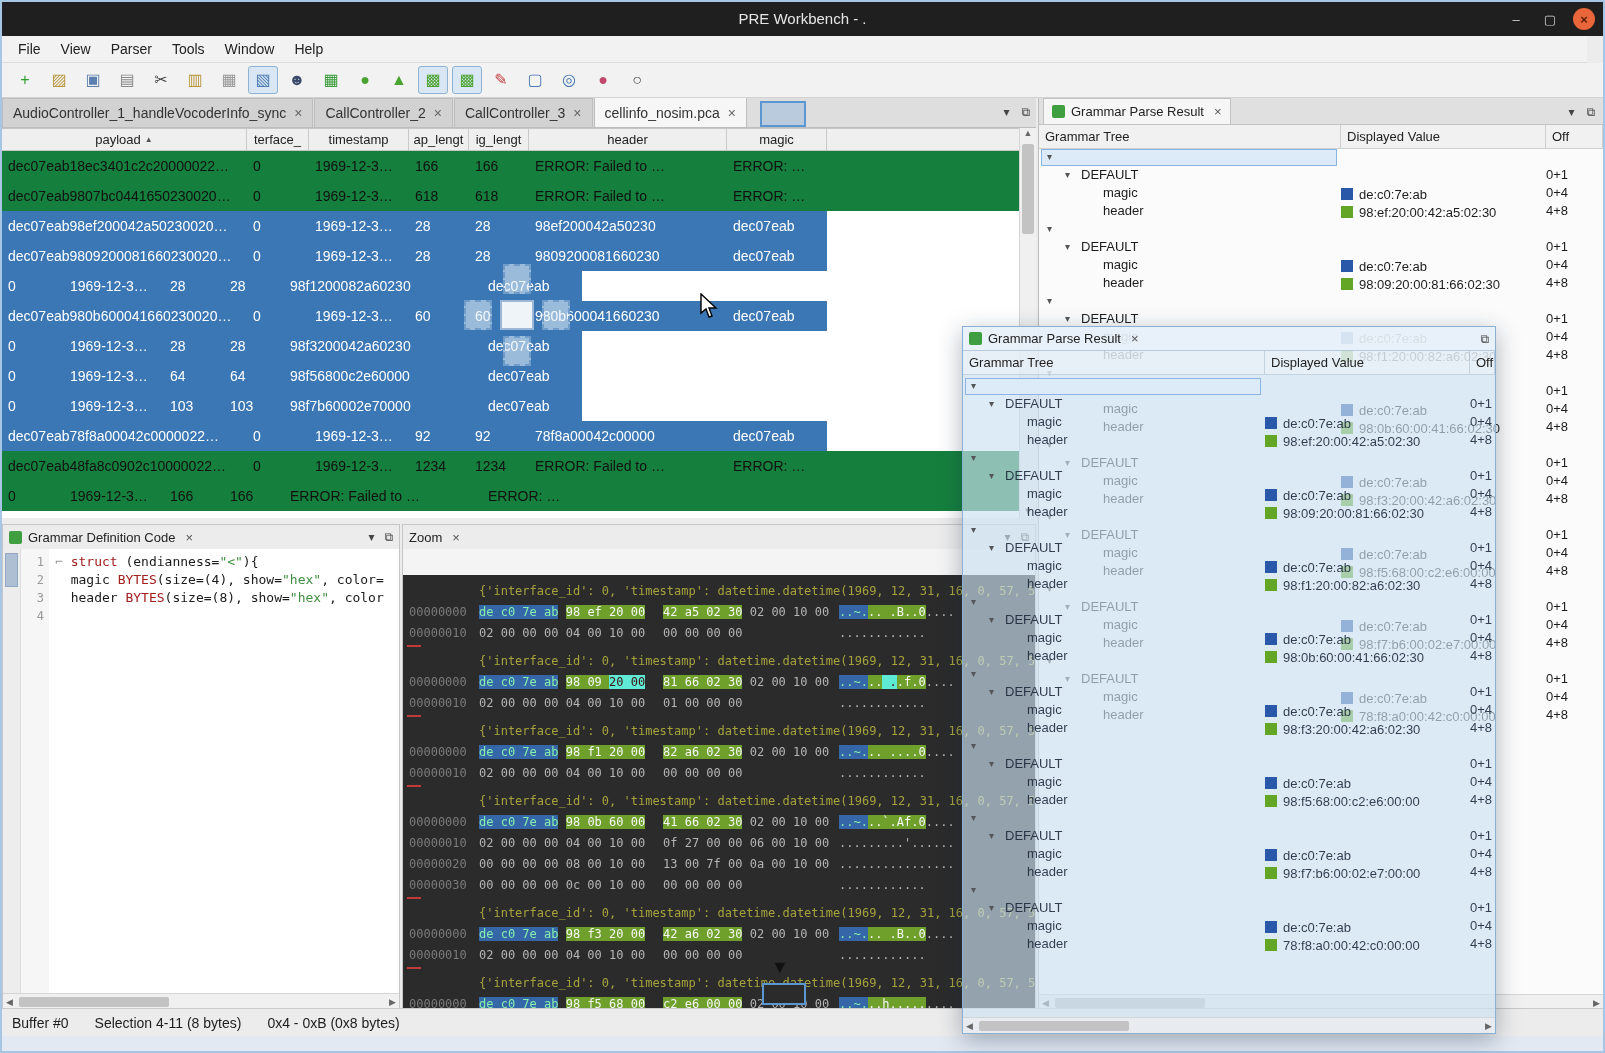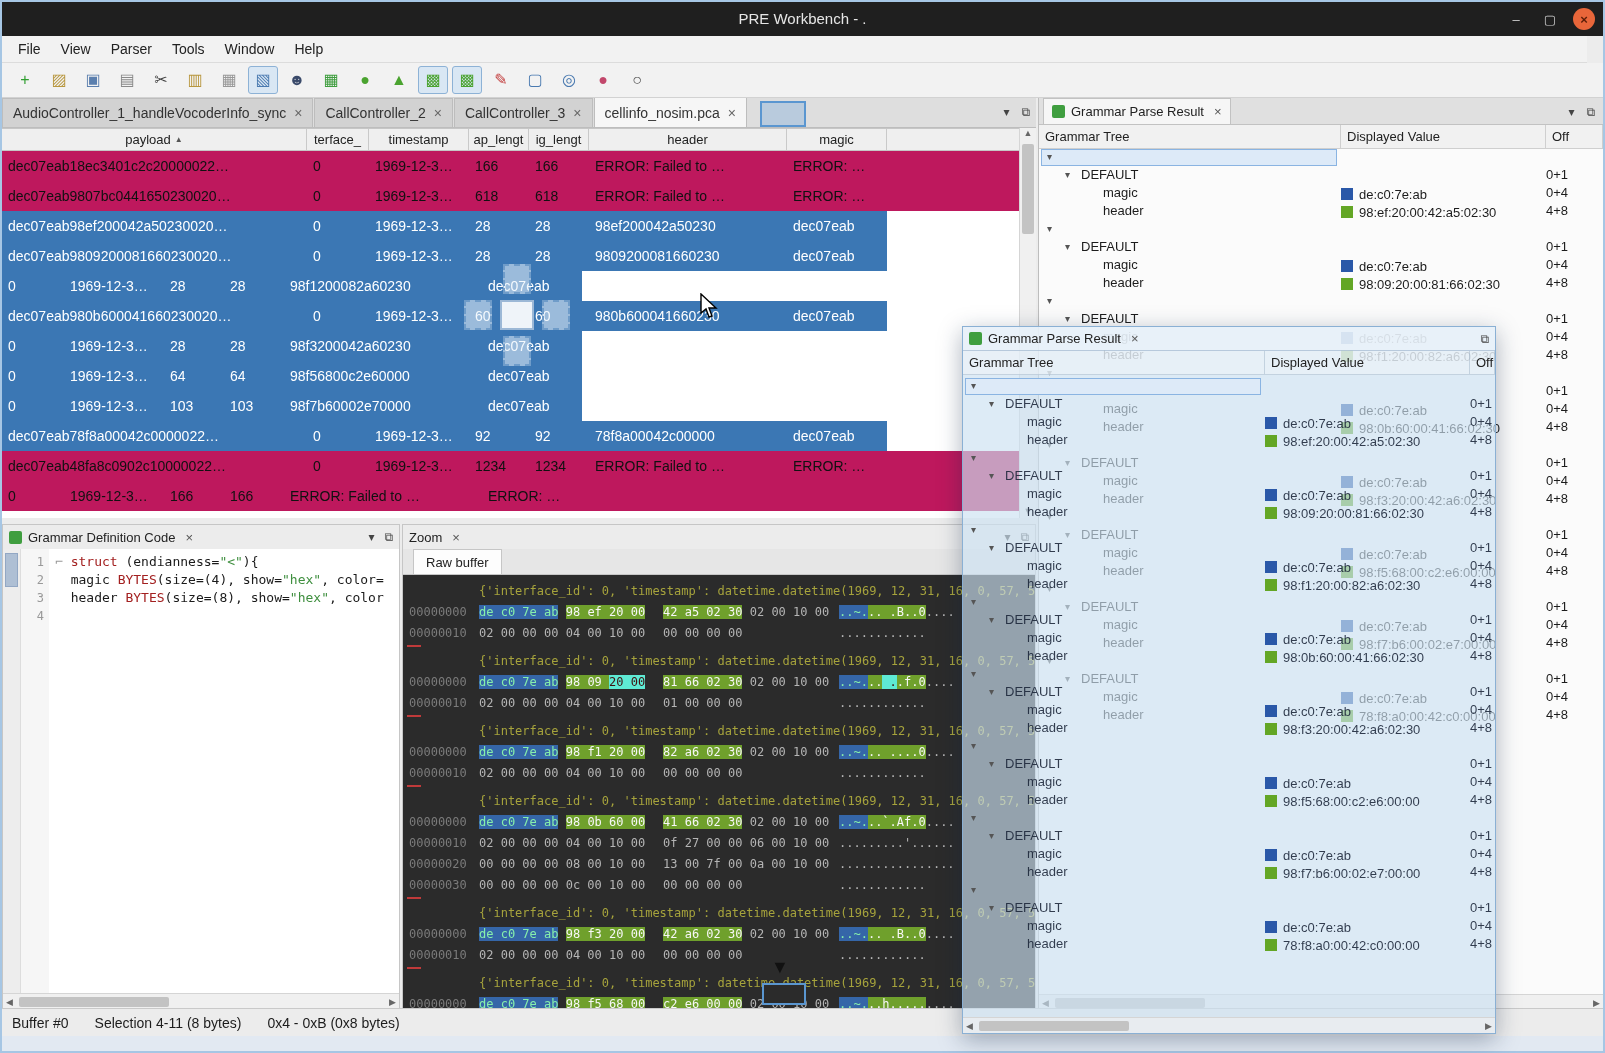--- a/index.html
+++ b/index.html
@@ -20,25 +20,25 @@
 .tabbar{position:absolute;left:0;top:96px;width:1034px;height:30px;background:#dedede;border-bottom:1px solid #bdbdbd}
 .tabs{display:flex;align-items:flex-end;height:100%;overflow:hidden}
 .tab{height:29px;display:flex;align-items:center;padding:0 10px;border:1px solid #bdbdbd;border-bottom:none;background:#d2d2d2;font-size:14px;color:#333;margin-right:1px;white-space:nowrap}
 .tab.active{background:#f6f6f6;height:30px}
 .tab-close{margin-left:8px;color:#666;font-size:14px}
 .tab-extra{position:absolute;right:6px;top:7px;display:flex;gap:12px;color:#444;font-size:12px}
 .ptable{position:absolute;left:0;top:126px;width:1034px;height:390px;background:#fff;border-top:1px solid #c6c6c6}
 .thead{display:flex;height:22px;background:#efefef;border-bottom:1px solid #c6c6c6;font-size:13px;color:#222}
 .th{display:flex;align-items:center;justify-content:center;border-right:1px solid #c9c9c9;overflow:hidden;white-space:nowrap}
 .sort-arrow{font-size:8px;margin-left:4px;color:#555}
-.t-row{display:flex;height:30px;font-size:14px;color:#111;background:#be185d}
+.t-row{display:flex;height:30px;font-size:14px;color:#111;background:#15803d}
 .t-row.sel .td{background:#3b77b4;color:#fff}
 .t-row.sel .c-fill{background:#fff}
 .td{line-height:30px;padding-left:6px;overflow:hidden;white-space:nowrap}
-.c0{width:305px}.c1{width:62px}.c2{width:100px}.c3{width:60px}.c4{width:60px}.c5{width:198px}.c6{width:100px}.c-fill{flex:1}
+.c0{width:245px}.c1{width:62px}.c2{width:100px}.c3{width:60px}.c4{width:60px}.c5{width:198px}.c6{width:100px}.c-fill{flex:1}
 .vscroll{position:absolute;left:1017px;top:126px;width:17px;height:390px;background:#f0f0f0;border-left:1px solid #d5d5d5;font-size:9px;color:#666;text-align:center}
 .vthumb{position:absolute;left:2px;right:2px;top:16px;height:90px;background:#c3c3c3;border-radius:2px}
 .panel{position:absolute;background:#f4f4f4;border:1px solid #c6c6c6}
 .panel-title{height:24px;display:flex;align-items:center;padding:0 6px;font-size:13px;color:#222;background:#ececec;gap:6px;position:relative}
 .ptn-close{color:#555;margin-left:4px}
 .ptn-right{margin-left:auto;display:flex;gap:10px;color:#444;font-size:12px}
 .picon{width:13px;height:13px;display:inline-block;border-radius:2px}
 .code-area{position:absolute;left:0;top:24px;right:0;bottom:16px;background:#fff;display:flex;overflow:hidden}
 .code-scrollstrip{width:18px;background:#ededed;border-right:1px solid #ddd;position:relative}
 .code-scrollthumb{position:absolute;left:2px;right:2px;top:4px;height:34px;background:#aebfd4;border:1px solid #92a7c4}
@@ -392,23 +392,20 @@
 
   <div class="panel" style="left:400px;top:522px;width:634px;height:486px">
     <div class="panel-title">
       <span>Zoom</span>
       <span class="ptn-close">×</span>
       <span class="ptn-right">
         <span>▾</span>
         <span>⧉</span>
       </span>
     </div>
-    <div class="zoom-tabrow">
-      <div class="zoom-tab">Raw buffer</div>
-    </div>
     <div class="hex-content">
         <div class="hexsection">
           <div class="hexinfo">{'interface_id': 0, 'timestamp': datetime.datetime(1969, 12, 31, 16, 0, 57, 57243), 'cap_length': 2</div>
           <div class="hexline"><span class="haddr">00000000</span><span class="hg hg1"><span class="hseg hs-blue">de c0 7e ab</span><span class="hseg"> </span><span class="hseg hs-green">98 ef 20 00</span></span><span class="hg hg2"><span class="hseg hs-green">42 a5 02 30</span><span class="hseg"> 02 00 10 00</span></span><span class="hascii"><span class="hseg hs-blue">..~.</span><span class="hseg hs-green">.. .</span><span class="hseg hs-green">B..0</span><span class="hseg">....</span></span></div>
           <div class="hexline"><span class="haddr">00000010</span><span class="hg hg1"><span class="hseg">02 00 00 00 04 00 10 00</span></span><span class="hg hg2"><span class="hseg">00 00 00 00</span></span><span class="hascii"><span class="hseg">............</span></span></div>
         </div>
         <div class="hexsection">
           <div class="hexinfo">{'interface_id': 0, 'timestamp': datetime.datetime(1969, 12, 31, 16, 0, 57, 57244), 'cap_length': 2</div>
           <div class="hexline"><span class="haddr">00000000</span><span class="hg hg1"><span class="hseg hs-blue">de c0 7e ab</span><span class="hseg"> </span><span class="hseg hs-green">98 09 </span><span class="hseg hs-red">20 00</span></span><span class="hg hg2"><span class="hseg hs-green">81 66 02 30</span><span class="hseg"> 02 00 10 00</span></span><span class="hascii"><span class="hseg hs-blue">..~.</span><span class="hseg hs-green">..</span><span class="hseg hs-red"> .</span><span class="hseg hs-green">.f.0</span><span class="hseg">....</span></span></div>
           <div class="hexline"><span class="haddr">00000010</span><span class="hg hg1"><span class="hseg">02 00 00 00 04 00 10 00</span></span><span class="hg hg2"><span class="hseg">01 00 00 00</span></span><span class="hascii"><span class="hseg">............</span></span></div>

